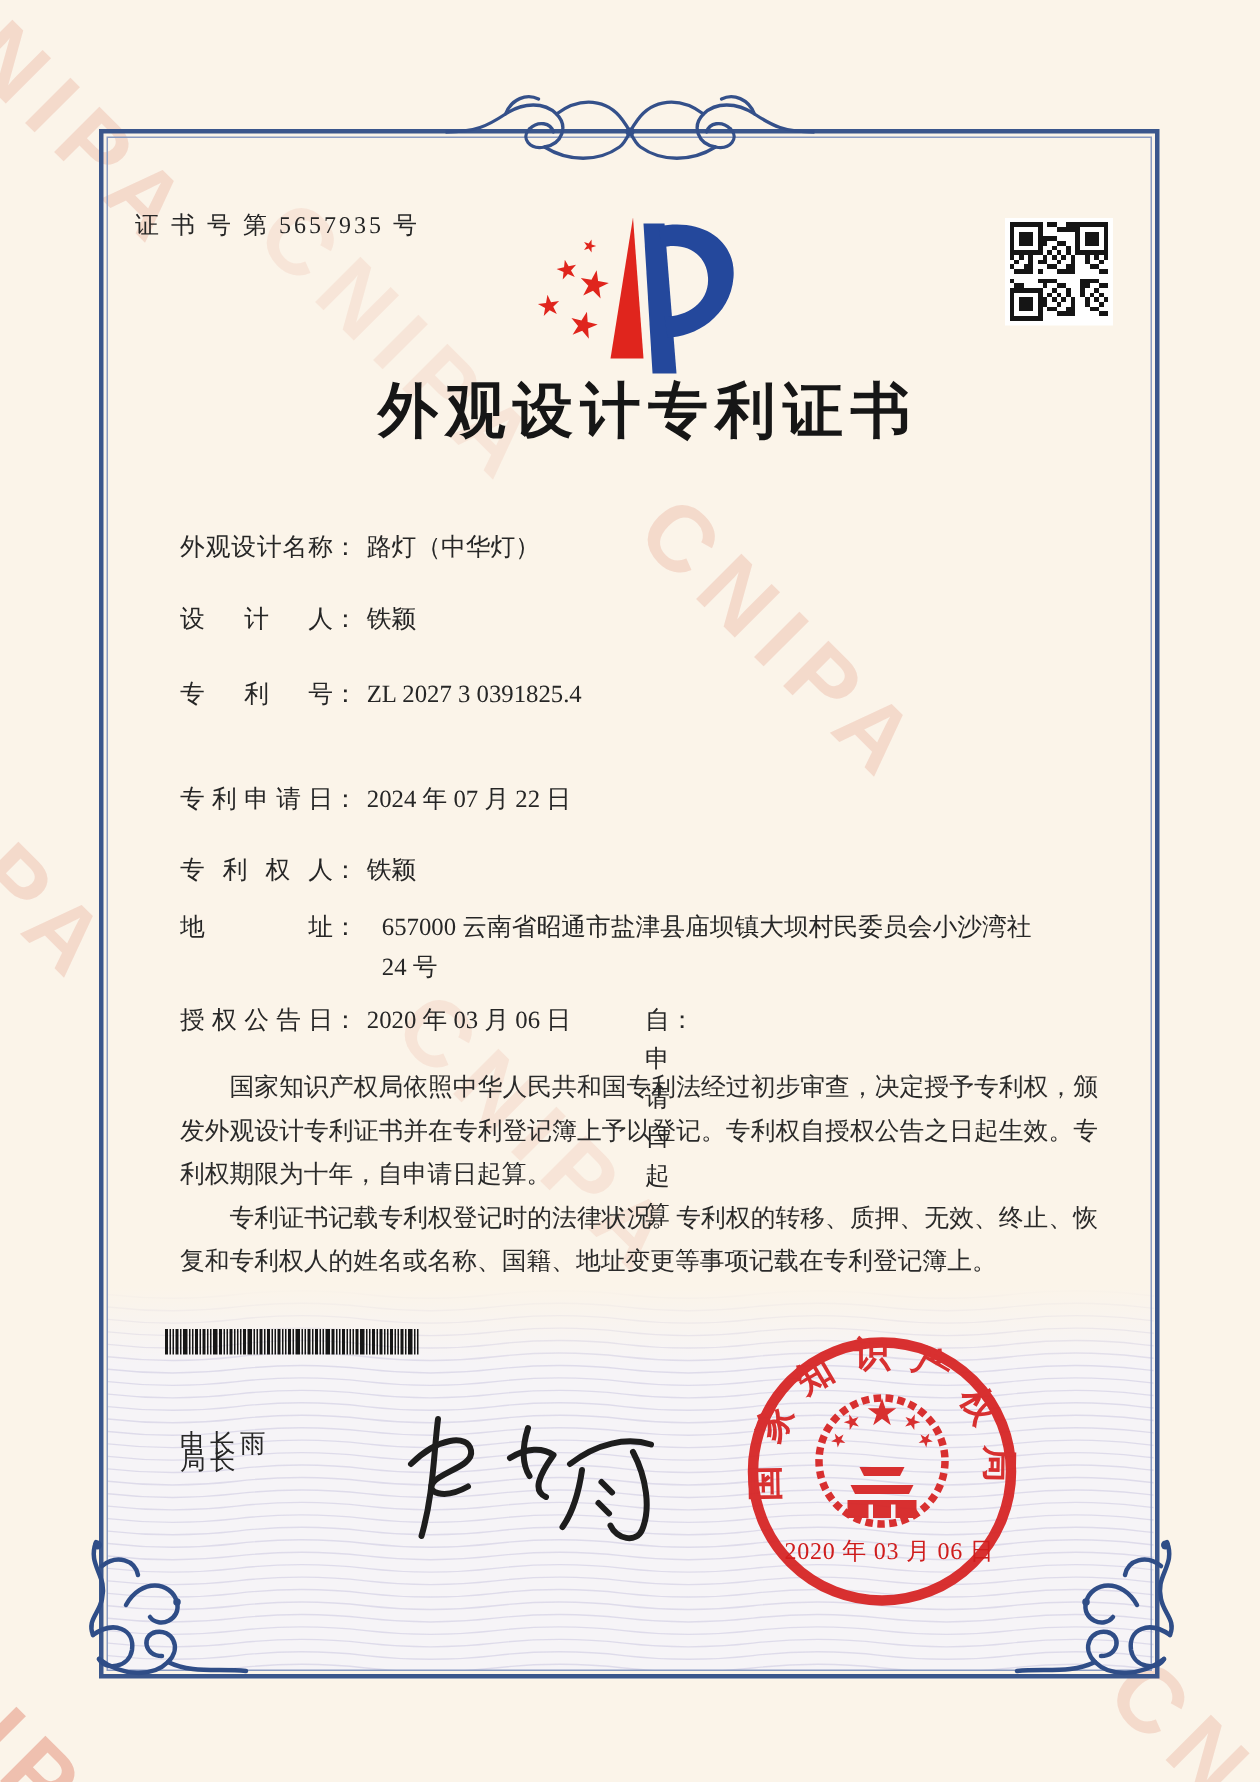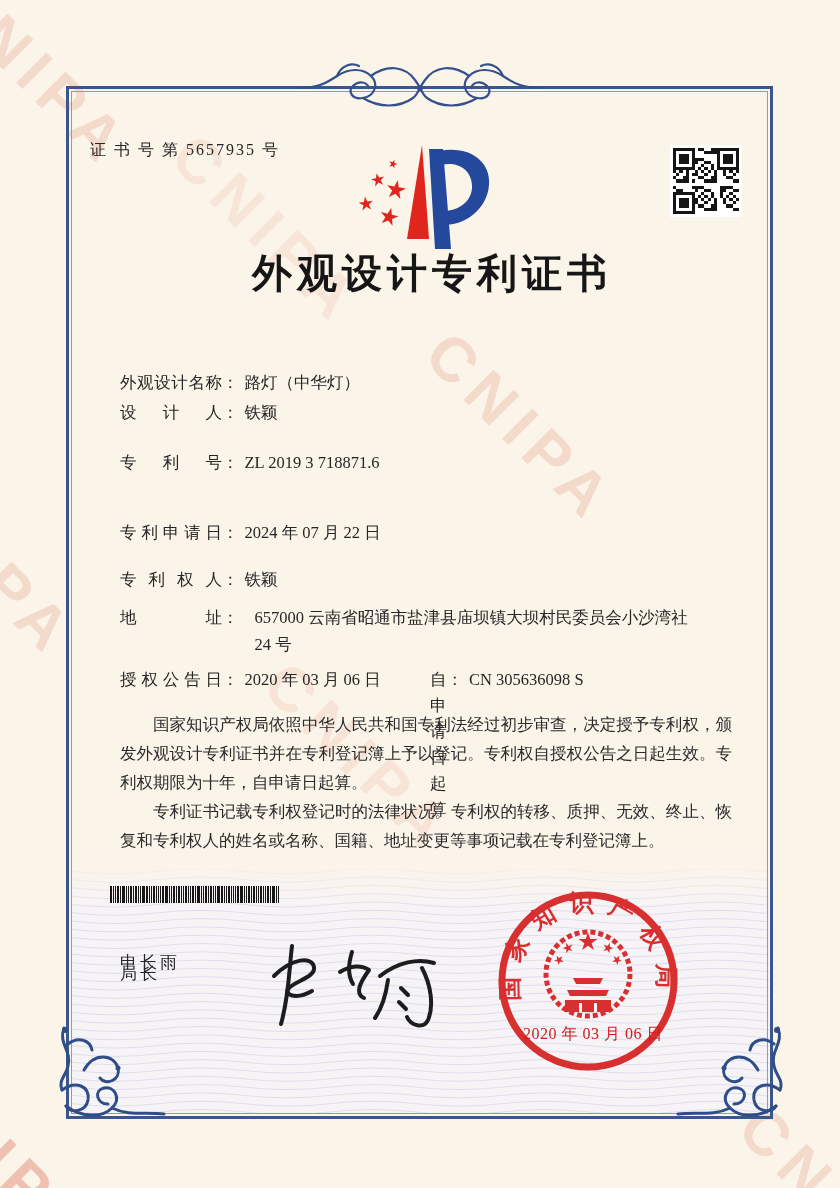--- a/index.html
+++ b/index.html
@@ -26,21 +26,21 @@
   .waves-fade{position:absolute;left:0;top:0;width:100%;height:52px;
               background:linear-gradient(#fbf4e9,rgba(251,244,233,0));}
   
   .cert-no{position:absolute;left:90px;top:140px;font-size:16px;letter-spacing:2px;z-index:4;}
   .logo{position:absolute;left:345px;top:135px;width:160px;height:120px;z-index:4;}
   .qr{position:absolute;left:670px;top:145px;width:72px;height:72px;z-index:4;}
   .title{position:absolute;left:12px;top:246px;width:100%;text-align:center;
          font-size:40px;font-weight:bold;letter-spacing:5px;color:#161616;z-index:4;}
   
   .frow{position:absolute;left:120px;display:flex;align-items:flex-start;font-size:16.5px;z-index:4;line-height:26px;}
-  .f-r0{top:370px}.f-r1{top:400px}.f-r2{top:450px}.f-r3{top:520px}.f-r4{top:567px}
+  .f-r0{top:352px}.f-r1{top:400px}.f-r2{top:450px}.f-r3{top:520px}.f-r4{top:567px}
   .f-r5{top:604px;line-height:27px}.f-r6{top:667px}
   .lbl{display:inline-block;width:102px;text-align:justify;text-align-last:justify;flex:none;}
   .colon{flex:none;}
   .val{margin-left:6px;white-space:nowrap;}
   .val-wrap{margin-left:16px;width:452px;white-space:normal;}
   .pair2{position:absolute;left:310px;top:0;display:flex;}
   
   .body-text{position:absolute;left:120px;top:710px;width:612px;font-size:16.5px;
              line-height:29px;text-align:justify;color:#2a2a2a;z-index:4;}
   .body-text p{margin:0;text-indent:2em;}
@@ -393,21 +393,21 @@
     <span class="val">路灯（中华灯）</span>
   </div>
   <div class="frow f-r1">
     <span class="lbl">设计人</span>
       <span class="colon">：</span>
     <span class="val">铁颖</span>
   </div>
   <div class="frow f-r2">
     <span class="lbl">专利号</span>
       <span class="colon">：</span>
-    <span class="val">ZL 2019 3 718871.6</span>
+    <span class="val">ZL 2027 3 0391825.4</span>
   </div>
   <div class="frow f-r3">
     <span class="lbl">专利申请日</span>
       <span class="colon">：</span>
     <span class="val">2024 年 07 月 22 日</span>
   </div>
   <div class="frow f-r4">
     <span class="lbl">专利权人</span>
       <span class="colon">：</span>
     <span class="val">铁颖</span>
@@ -417,21 +417,20 @@
       <span class="colon">：</span>
     <span class="val-wrap">657000 云南省昭通市盐津县庙坝镇大坝村民委员会小沙湾社 24 号</span>
   </div>
   <div class="frow f-r6">
     <span class="lbl">授权公告日</span>
       <span class="colon">：</span>
     <span class="val">2020 年 03 月 06 日</span>
     <span class="pair2">
       <span>自申请日起算</span>
         <span class="colon">：</span>
-      <span class="val">CN 305636098 S</span>
     </span>
   </div>
 
   <div class="body-text">
     <p>国家知识产权局依照中华人民共和国专利法经过初步审查，决定授予专利权，颁发外观设计专利证书并在专利登记簿上予以登记。专利权自授权公告之日起生效。专利权期限为十年，自申请日起算。</p>
     <p>专利证书记载专利权登记时的法律状况。专利权的转移、质押、无效、终止、恢复和专利权人的姓名或名称、国籍、地址变更等事项记载在专利登记簿上。</p>
   </div>
 
   <div class="barcode" id="barcode">
       <div style="width: 2px; height: 17px; background: rgb(22, 22, 22); margin-right: 1px; flex: 0 0 auto;"></div>

